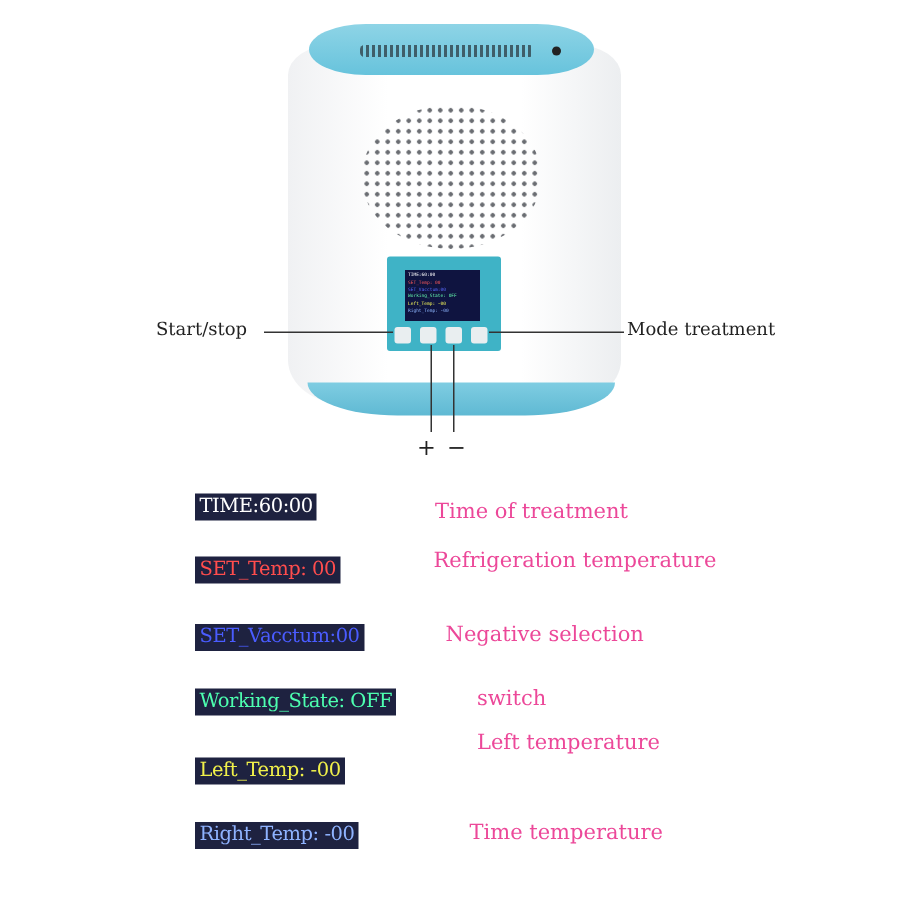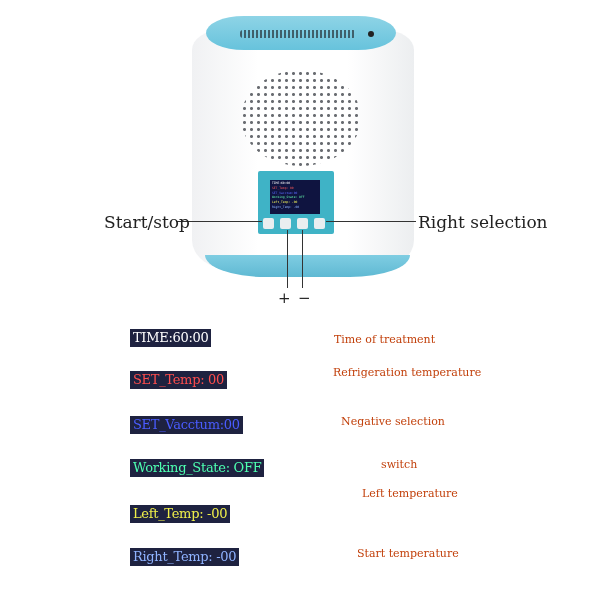--- a/index.html
+++ b/index.html
@@ -44,30 +44,30 @@
     padding: 1px 2px; box-sizing: border-box;
   }
   .screen div { white-space: nowrap; overflow: hidden; }
   .btn {
     top: 218px; width: 11px; height: 11px; background: #e9eef0; border-radius: 2px;
   }
 
   
   .line { background: #333; }
 
-  .callout { font-size: 17px; color: #222; }
+  .callout { font-size: 12px; color: #222; }
   .pm { font-size: 15px; color: #222; }
 
   
   .chip {
     background: #1e2240; font-family: "DejaVu Serif", serif; font-size: 13px;
     padding: 1px 3px; line-height: 16px; white-space: nowrap;
     letter-spacing: -0.3px;
   }
-  .desc { font-size: 11px; color: #c2410c; white-space: nowrap; margin-left: 44px; }
+  .desc { font-size: 14px; color: #ec4899; white-space: nowrap; }
 </style>
 </head>
 <body>
 
 <div class="abs device-body"></div>
 <div class="abs device-top"></div>
 <div class="abs vent"></div>
 <div class="abs top-hole"></div>
 <div class="abs speaker"></div>
 <div class="abs device-base"></div>
@@ -85,33 +85,33 @@
 <div class="abs btn" style="left:280px"></div>
 <div class="abs btn" style="left:297px"></div>
 <div class="abs btn" style="left:314px"></div>
 
 <div class="abs line" style="left:176px; top:221px; width:86px; height:1px;"></div>
 <div class="abs line" style="left:326px; top:221px; width:90px; height:1px;"></div>
 <div class="abs line" style="left:287px; top:230px; width:1px; height:58px;"></div>
 <div class="abs line" style="left:302px; top:230px; width:1px; height:58px;"></div>
 
 <div class="abs callout" style="left:104px; top:212px;">Start/stop</div>
-<div class="abs callout" style="left:418px; top:212px;">Right selection</div>
+<div class="abs callout" style="left:418px; top:212px;">Mode treatment</div>
 <div class="abs pm" style="left:278px; top:289px;">+</div>
 <div class="abs pm" style="left:298px; top:289px;">−</div>
 
 <div class="abs chip" style="left:130px; top:329px; color:#ffffff;">TIME:60:00</div>
 <div class="abs desc" style="left:290px; top:333px;">Time of treatment</div>
 
 <div class="abs chip" style="left:130px; top:371px; color:#ff4d4d;">SET_Temp: 00</div>
 <div class="abs desc" style="left:289px; top:366px;text-align:right;">Refrigeration temperature</div>
 
 <div class="abs chip" style="left:130px; top:416px; color:#4a5cff;">SET_Vacctum:00</div>
 <div class="abs desc" style="left:297px; top:415px;">Negative selection</div>
 
 <div class="abs chip" style="left:130px; top:459px; color:#4dffb0;">Working_State:  OFF</div>
-<div class="abs desc" style="left:337px; top:458px;">switch</div>
+<div class="abs desc" style="left:318px; top:458px;">switch</div>
 
 <div class="abs chip" style="left:130px; top:505px; color:#f0f04a;">Left_Temp: -00</div>
 <div class="abs desc" style="left:318px; top:487px;">Left temperature</div>
 
 <div class="abs chip" style="left:130px; top:548px; color:#8fb3ff;">Right_Temp: -00</div>
-<div class="abs desc" style="left:313px; top:547px;">Start temperature</div>
+<div class="abs desc" style="left:313px; top:547px;">Time temperature</div>
 
 </body></html>

